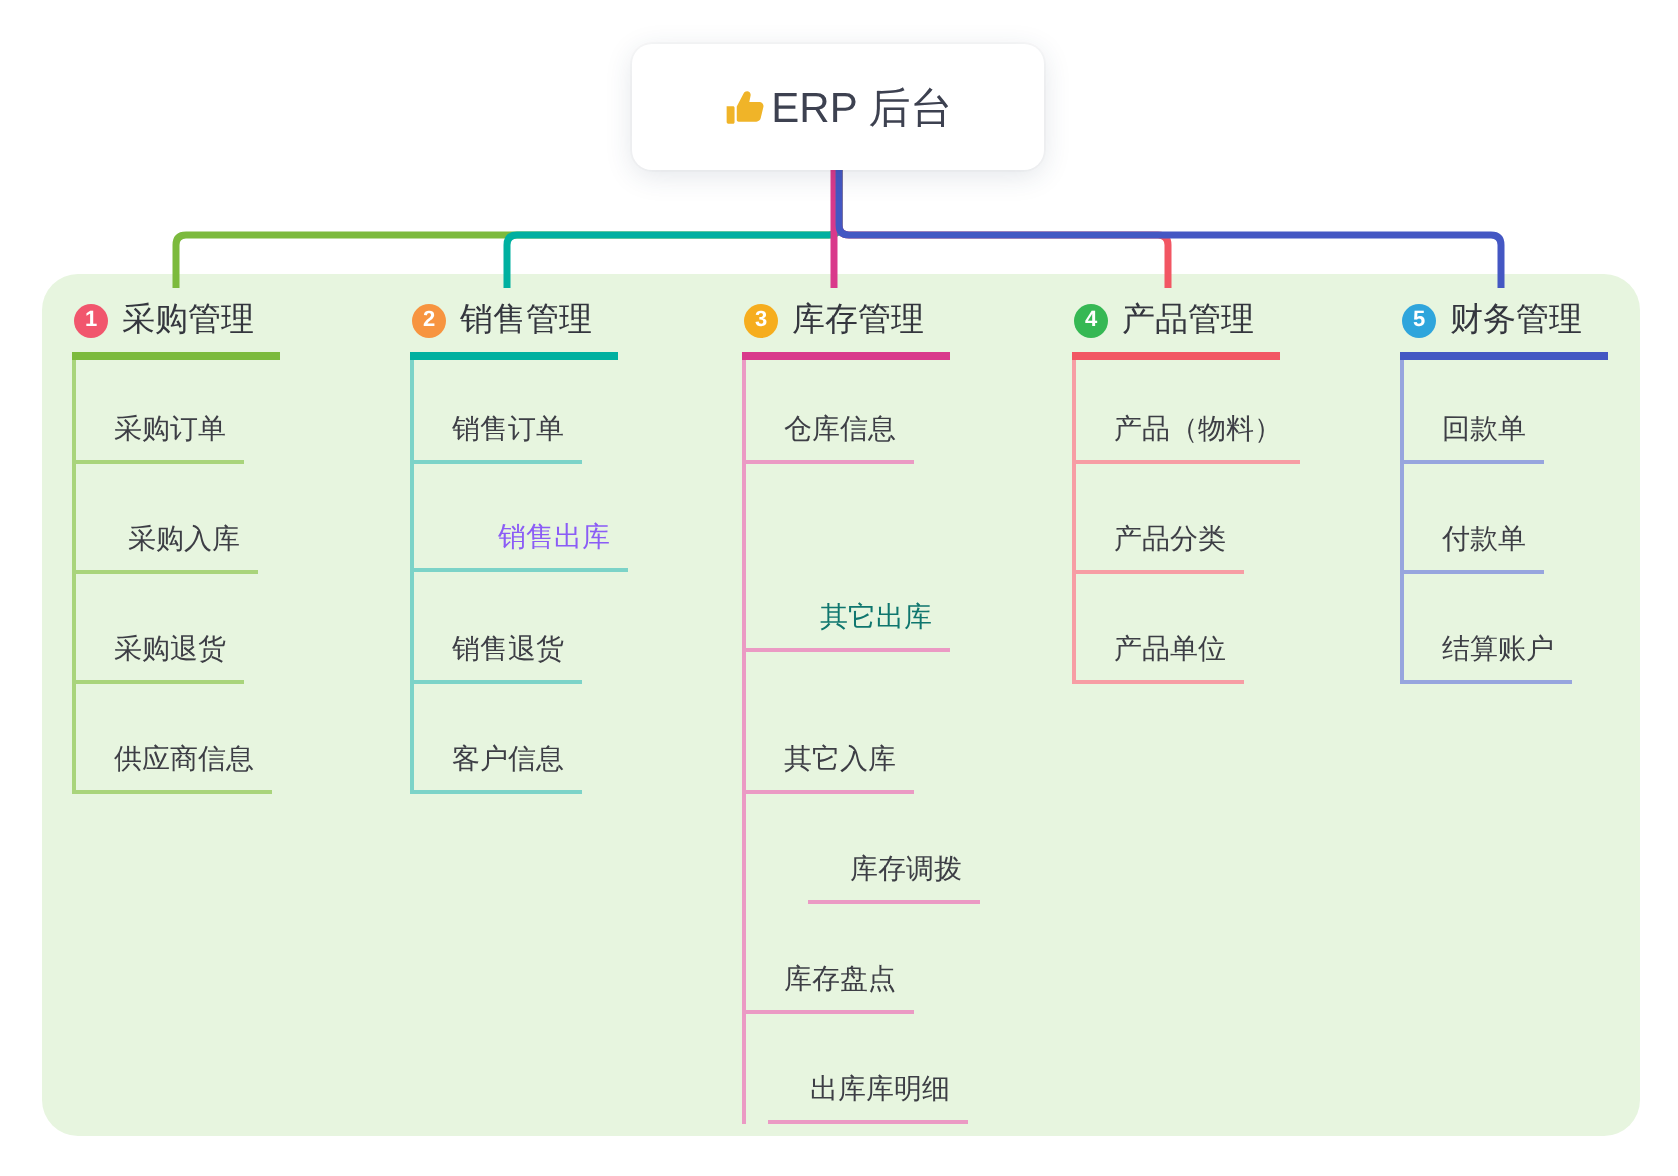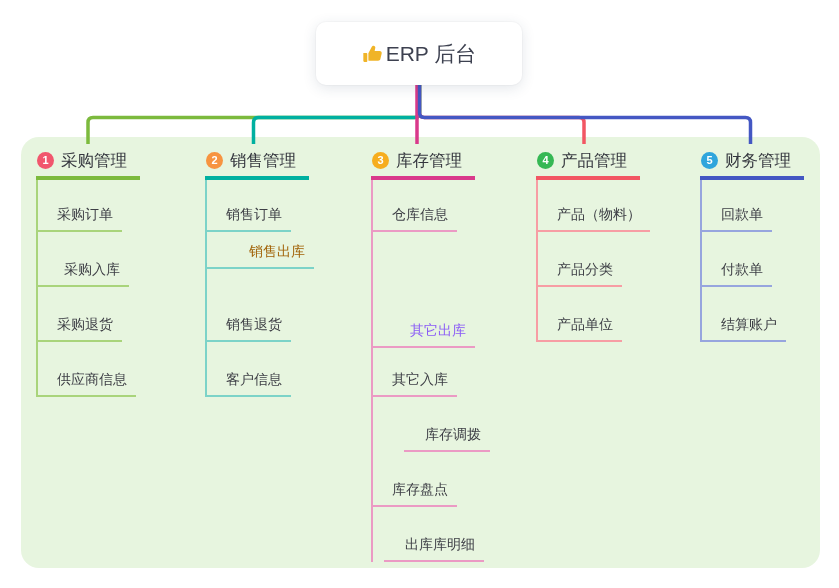--- a/index.html
+++ b/index.html
@@ -72,30 +72,30 @@
       <div class="bchild" style="left: 36px; top: 204px; border-bottom-color: rgb(169, 212, 123); color: rgb(61, 62, 69); text-align: center;">采购订单</div>
       <div class="bchild" style="left: 36px; top: 259px; border-bottom-color: rgb(169, 212, 123); color: rgb(61, 62, 69); padding-left: 28px;">采购入库</div>
       <div class="bchild" style="left: 36px; top: 314px; border-bottom-color: rgb(169, 212, 123); color: rgb(61, 62, 69);">采购退货</div>
       <div class="bchild" style="left: 36px; top: 369px; border-bottom-color: rgb(169, 212, 123); color: rgb(61, 62, 69);">供应商信息</div>
       <div class="bhead" style="left: 205px; border-bottom-color: rgb(0, 176, 160); color: rgb(52, 54, 62);">
         <span class="badge" style="background: rgb(247, 148, 64);">2</span>
         <span>销售管理</span>
       </div>
       <div class="spine" style="left: 205px; top: 180px; height: 217px; background: rgb(124, 211, 200);"></div>
       <div class="bchild" style="left: 205px; top: 204px; border-bottom-color: rgb(124, 211, 200); color: rgb(61, 62, 69);">销售订单</div>
-      <div class="bchild" style="left: 205px; top: 241px; border-bottom-color: rgb(124, 211, 200); color: #a16207; padding-left: 44px;">销售出库</div>
+      <div class="bchild" style="left: 205px; top: 258px; border-bottom-color: rgb(124, 211, 200); color: #8b5cf6; padding-left: 44px;">销售出库</div>
       <div class="bchild" style="left: 205px; top: 314px; border-bottom-color: rgb(124, 211, 200); color: rgb(61, 62, 69);">销售退货</div>
       <div class="bchild" style="left: 205px; top: 369px; border-bottom-color: rgb(124, 211, 200); color: rgb(61, 62, 69);">客户信息</div>
       <div class="bhead" style="left: 371px; border-bottom-color: rgb(217, 57, 139); color: rgb(52, 54, 62);">
         <span class="badge" style="background: rgb(246, 173, 30);">3</span>
         <span>库存管理</span>
       </div>
       <div class="spine" style="left: 371px; top: 180px; height: 382px; background: rgb(235, 154, 196);"></div>
       <div class="bchild" style="left: 371px; top: 204px; border-bottom-color: rgb(235, 154, 196); color: rgb(61, 62, 69);">仓库信息</div>
-      <div class="bchild" style="left: 371px; top: 320px; border-bottom-color: rgb(235, 154, 196); color: #8b5cf6; padding-left: 39px;">其它出库</div>
+      <div class="bchild" style="left: 371px; top: 298px; border-bottom-color: rgb(235, 154, 196); color: #0f766e; padding-left: 39px;">其它出库</div>
       <div class="bchild" style="left: 371px; top: 369px; border-bottom-color: rgb(235, 154, 196); color: rgb(61, 62, 69);">其它入库</div>
       <div class="bchild" style="left: 371px; top: 424px; border-bottom-color: rgb(235, 154, 196); color: rgb(61, 62, 69); margin-left: 33px;">库存调拨</div>
       <div class="bchild" style="left: 371px; top: 479px; border-bottom-color: rgb(235, 154, 196); color: rgb(61, 62, 69);">库存盘点</div>
       <div class="bchild" style="left: 371px; top: 534px; border-bottom-color: rgb(235, 154, 196); color: rgb(61, 62, 69); margin-left: 13px;">出库库明细</div>
       <div class="bhead" style="left: 536px; border-bottom-color: rgb(242, 86, 99); color: rgb(52, 54, 62);">
         <span class="badge" style="background: rgb(54, 184, 84);">4</span>
         <span>产品管理</span>
       </div>
       <div class="spine" style="left: 536px; top: 180px; height: 162px; background: rgb(247, 157, 164);"></div>
       <div class="bchild" style="left: 536px; top: 204px; border-bottom-color: rgb(247, 157, 164); color: rgb(61, 62, 69);">产品（物料）</div>

